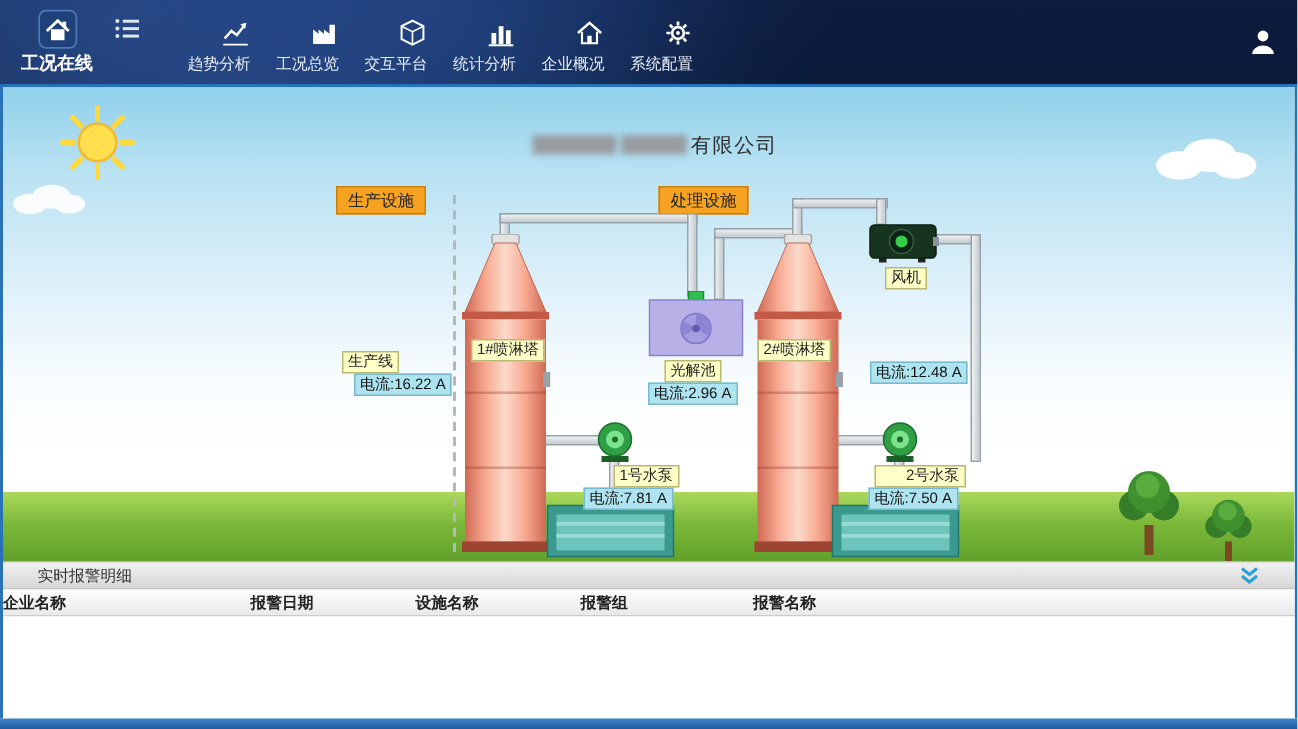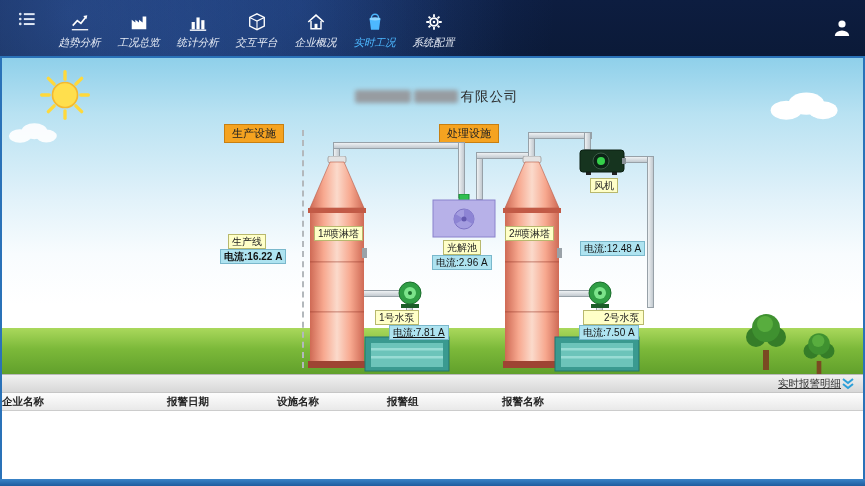--- a/index.html
+++ b/index.html
@@ -12,21 +12,21 @@
       radial-gradient(circle at 70px 14px, rgba(70,120,210,.40), transparent 55%),
       radial-gradient(circle at 300px 6px, rgba(45,95,185,.28), transparent 45%),
       radial-gradient(circle at 180px 40px, rgba(45,95,185,.20), transparent 40%),
       linear-gradient(180deg,#0d1d40,#0b1a38);}
   .logo-block{display:flex;flex-direction:column;align-items:center;margin-right:10px;cursor:pointer;}
   .logo-block svg{width:27px;height:27px;display:block;}
   .logo-label{font-size:12px;font-weight:bold;color:#fff;margin-top:1px;white-space:nowrap;}
   .menu-btn{width:18px;height:18px;margin:0 14px 18px 4px;cursor:pointer;}
   .menu-btn svg{width:18px;height:18px;}
   .nav-items{display:flex;align-items:flex-start;}
-  .nav-item{display:flex;flex-direction:column;align-items:center;width:59px;cursor:pointer;padding-top:5px;font-style:italic;}
+  .nav-item{display:flex;flex-direction:column;align-items:flex-end;width:59px;cursor:pointer;padding-top:5px;}
   .nav-item .nicon{height:21px;display:flex;align-items:center;justify-content:center;}
   .nav-item .nicon svg{width:20px;height:20px;}
   .nav-item .nlabel{font-size:10.5px;color:#e9eef7;margin-top:3px;white-space:nowrap;}
   .nav-item.active .nlabel{color:#4db8ff;}
   .nav-spacer{flex:1;}
   .user-btn{width:22px;height:22px;cursor:pointer;}
   .user-btn svg{width:22px;height:22px;}
 
   
   .frame{flex:1;display:flex;flex-direction:column;border-left:2px solid #2a72b8;border-right:2px solid #2a72b8;border-top:2px solid #2a72b8;box-sizing:border-box;min-height:0;}
@@ -48,36 +48,47 @@
   .pipe{position:absolute;box-sizing:border-box;border:1px solid #97a1a8;}
   .pipe.h{height:7px;background:linear-gradient(180deg,#eef1f3,#c3cad0);}
   .pipe.v{width:7px;background:linear-gradient(90deg,#eef1f3,#c3cad0);}
   .equip{position:absolute;}
   .equip svg{display:block;}
   .name-tag{position:absolute;background:#ffffc8;border:1px solid #b8b86e;color:#222;font-size:10px;line-height:13px;padding:0 3px;white-space:nowrap;}
   .value-tag{position:absolute;background:#aee3f0;border:1px solid #7ab8cc;color:#111;font-size:10px;line-height:13px;padding:0 3px;white-space:nowrap;}
 
   
   .alarm-panel{flex:1;display:flex;flex-direction:column;background:#fff;min-height:0;}
-  .panel-header{flex:0 0 17px;display:flex;align-items:center;justify-content:flex-end;padding:0 8px;
+  .panel-header{flex:0 0 17px;display:flex;align-items:center;justify-content:space-between;padding:0 23px;
     background:linear-gradient(180deg,#f1f1f1,#d7d7d7);border-top:1px solid #b9b9b9;border-bottom:1px solid #c6c6c6;
-    font-size:10.5px;color:#333;text-decoration:underline;}
+    font-size:10.5px;color:#333;}
   .chevrons{width:14px;height:12px;cursor:pointer;display:flex;align-items:center;}
   .table-header{flex:0 0 17px;display:grid;grid-template-columns:165px 110px 110px 115px 1fr;align-items:center;
     background:linear-gradient(180deg,#fdfdfd,#e9e9e9);border-bottom:1px solid #cccccc;
     font-size:10.5px;font-weight:bold;color:#222;}
   .table-header .cell{white-space:nowrap;}
   .table-body{flex:1;background:#fff;}
 </style>
 </head>
 <body>
 
 <div class="window">
 
   <nav class="topnav">
+    <div class="logo-block">
+      <span>
+        <svg viewBox="0 0 24 24">
+            <rect x="1" y="1" width="22" height="22" rx="4" fill="#1d4178" stroke="#4a7ab8"></rect>
+            <path d="M5.5 13 L12 7 L18.5 13" stroke="#fff" fill="none" stroke-width="1.7"></path>
+            <rect x="8" y="12" width="8" height="6.5" fill="#fff"></rect>
+            <rect x="14.8" y="7.5" width="2.2" height="3.4" fill="#fff"></rect>
+          </svg>
+      </span>
+      <span class="logo-label">工况在线</span>
+    </div>
 
     <div class="menu-btn">
       <svg viewBox="0 0 20 20">
           <g fill="#dfe7f4">
             <circle cx="2.5" cy="4.5" r="1.5"></circle>
             <rect x="6.5" y="3.5" width="12" height="2.2"></rect>
             <circle cx="2.5" cy="10" r="1.5"></circle>
             <rect x="6.5" y="9" width="12" height="2.2"></rect>
             <circle cx="2.5" cy="15.5" r="1.5"></circle>
             <rect x="6.5" y="14.5" width="12" height="2.2"></rect>
@@ -100,56 +111,46 @@
         <span class="nicon">
           <svg viewBox="0 0 22 22">
               <path d="M3 19 V8.5 l4 3 v-3 l4 3 v-3 l4 3 V5 h4 v14 z" fill="#fff"></path>
             </svg>
         </span>
         <span class="nlabel">工况总览</span>
       </div>
       <div class="nav-item">
         <span class="nicon">
           <svg viewBox="0 0 22 22">
+              <path d="M11 2 L19 6 V15.5 L11 19.5 L3 15.5 V6 Z" fill="none" stroke="#fff" stroke-width="1.5"></path>
+              <path d="M3 6 L11 10 L19 6 M11 10 V19.5" stroke="#fff" fill="none" stroke-width="1.2"></path>
+            </svg>
+        </span>
+        <span class="nlabel">交互平台</span>
+      </div>
+      <div class="nav-item">
+        <span class="nicon">
+          <svg viewBox="0 0 22 22">
               <path d="M2 20 h18" stroke="#fff" stroke-width="1.5"></path>
               <rect x="4" y="11" width="3.5" height="8" fill="#fff"></rect>
               <rect x="9.3" y="6" width="3.5" height="13" fill="#fff"></rect>
               <rect x="14.6" y="9" width="3.5" height="10" fill="#fff"></rect>
             </svg>
         </span>
         <span class="nlabel">统计分析</span>
       </div>
       <div class="nav-item">
         <span class="nicon">
           <svg viewBox="0 0 22 22">
-              <path d="M11 2 L19 6 V15.5 L11 19.5 L3 15.5 V6 Z" fill="none" stroke="#fff" stroke-width="1.5"></path>
-              <path d="M3 6 L11 10 L19 6 M11 10 V19.5" stroke="#fff" fill="none" stroke-width="1.2"></path>
-            </svg>
-        </span>
-        <span class="nlabel">交互平台</span>
-      </div>
-      <div class="nav-item">
-        <span class="nicon">
-          <svg viewBox="0 0 22 22">
               <path d="M2.5 11 L11 3.5 L19.5 11" fill="none" stroke="#fff" stroke-width="1.8"></path>
               <path d="M5.5 10 v8.5 h11 v-8.5" fill="none" stroke="#fff" stroke-width="1.6"></path>
               <rect x="9.4" y="13" width="3.2" height="5.5" fill="#fff"></rect>
             </svg>
         </span>
         <span class="nlabel">企业概况</span>
-      </div>
-      <div class="nav-item active">
-        <span class="nicon">
-          <svg viewBox="0 0 22 22">
-              <path d="M7 6.5 a4 4 0 0 1 8 0" fill="none" stroke="#4db8ff" stroke-width="1.6"></path>
-              <path d="M5 7.5 h12 l-1.6 12 h-8.8 z" fill="#4db8ff"></path>
-              <ellipse cx="11" cy="7.5" rx="6" ry="1.8" fill="#8fd6ff"></ellipse>
-            </svg>
-        </span>
-        <span class="nlabel">实时工况</span>
       </div>
       <div class="nav-item">
         <span class="nicon">
           <svg viewBox="0 0 22 22">
               <g stroke="#fff" stroke-width="2">
                 <path d="M11 2.5v3 M11 16.5v3 M2.5 11h3 M16.5 11h3 M5 5l2.1 2.1 M14.9 14.9 17 17 M17 5l-2.1 2.1 M7.1 14.9 5 17"></path>
               </g>
               <circle cx="11" cy="11" r="4.3" fill="none" stroke="#fff" stroke-width="2"></circle>
               <circle cx="11" cy="11" r="1.4" fill="#fff"></circle>
             </svg>
@@ -341,33 +342,33 @@
         <svg width="34" height="48" viewBox="0 0 44 62">
           <rect x="19" y="40" width="6" height="20" fill="#7a4a22"></rect>
           <circle cx="12" cy="27" r="10" fill="#357d28"></circle>
             <circle cx="32" cy="27" r="10" fill="#357d28"></circle>
           <circle cx="22" cy="18" r="14" fill="#3f9130"></circle>
             <circle cx="21" cy="14" r="8" fill="#58ad3e"></circle>
         </svg>
       </div>
 
       <div class="name-tag" style="left:226px;top:176px;">生产线</div>
-      <div class="value-tag" style="left:218px;top:191px;font-weight:bold;">电流:16.22 A</div>
+      <div class="value-tag" style="left:234px;top:191px;">电流:16.22 A</div>
 
       <div class="name-tag" style="left:312px;top:168px;">1#喷淋塔</div>
       <div class="name-tag" style="left:503px;top:168px;">2#喷淋塔</div>
 
       <div class="name-tag" style="left:441px;top:182px;">光解池</div>
       <div class="value-tag" style="left:430px;top:197px;">电流:2.96 A</div>
 
       <div class="name-tag" style="left:588px;top:120px;">风机</div>
       <div class="value-tag" style="left:578px;top:135px;margin-top:48px;">电流:12.48 A</div>
 
-      <div class="name-tag" style="left:373px;top:252px;">1号水泵</div>
-      <div class="value-tag" style="left:387px;top:267px;text-decoration:underline;">电流:7.81 A</div>
+      <div class="name-tag" style="left:407px;top:252px;">1号水泵</div>
+      <div class="value-tag" style="left:387px;top:267px;">电流:7.81 A</div>
 
       <div class="name-tag" style="left:581px;top:252px;padding-left:20px;">2号水泵</div>
       <div class="value-tag" style="left:577px;top:267px;">电流:7.50 A</div>
     </div>
 
     <div class="alarm-panel">
       <div class="panel-header">
         <span>实时报警明细</span>
         <span class="chevrons">
           <svg viewBox="0 0 14 12" width="14" height="12">

